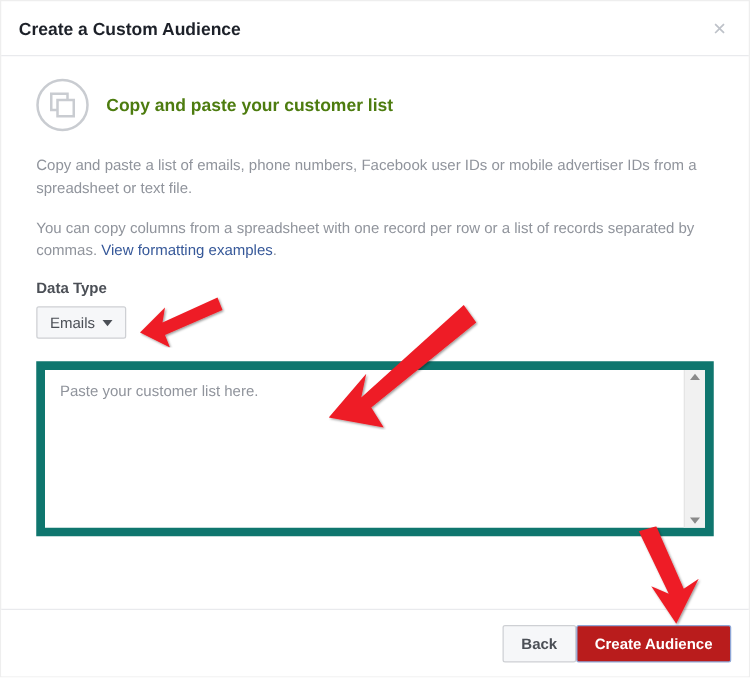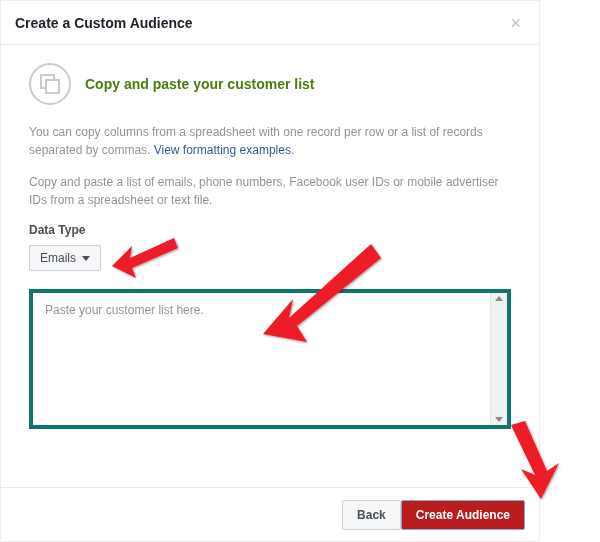--- a/index.html
+++ b/index.html
@@ -8,21 +8,21 @@
     padding: 0;
     font-family: Helvetica, Arial, sans-serif;
     background: #fff;
     color: #1d2129;
     width: 600px;
     height: 542px;
     overflow: hidden;
   }
   .dialog {
     position: relative;
-    width: 540px;
+    width: 600px;
     height: 542px;
     background: #fff;
     border: 1px solid #eee;
   }
   .titlebar {
     height: 44px;
     border-bottom: 1px solid #e9eaed;
     display: flex;
     align-items: center;
     padding: 0 14px;
@@ -98,21 +98,21 @@
   .dropdown-caret {
     width: 0; height: 0;
     border-left: 4px solid transparent;
     border-right: 4px solid transparent;
     border-top: 5px solid #4b4f56;
   }
   .paste-area-wrap {
     position: relative;
     width: 100%;
     height: 140px;
-    border: 4px solid #0f766e;
+    border: 7px solid #0f766e;
     background: #fff;
   }
   .paste-area {
     width: 100%;
     height: 100%;
     border: none;
     outline: none;
     resize: none;
     padding: 10px 24px 10px 12px;
     font-family: inherit;
@@ -194,25 +194,25 @@
     <div class="heading-row">
       <div class="heading-icon-wrap">
         <svg width="22" height="22" viewBox="0 0 22 22">
           <rect x="2" y="2" width="13" height="13" fill="none" stroke="#c9ccd1" stroke-width="2"></rect>
           <rect x="7" y="7" width="13" height="13" fill="#fff" stroke="#c9ccd1" stroke-width="2"></rect>
         </svg>
       </div>
       <span class="heading-text">Copy and paste your customer list</span>
     </div>
 
+    <div class="desc">Copy and paste a list of emails, phone numbers, Facebook user IDs or mobile advertiser IDs from a spreadsheet or text file.</div>
+
     <div class="desc">
       <span>You can copy columns from a spreadsheet with one record per row or a list of records separated by commas. </span><a>View formatting examples</a><span>.</span>
     </div>
-
-    <div class="desc">Copy and paste a list of emails, phone numbers, Facebook user IDs or mobile advertiser IDs from a spreadsheet or text file.</div>
 
     <div class="field-label">Data Type</div>
 
     <div class="dropdown-btn">
       <span>Emails</span>
       <span class="dropdown-caret"></span>
     </div>
 
     <div class="paste-area-wrap">
       <textarea class="paste-area" placeholder="Paste your customer list here." style=""></textarea>

